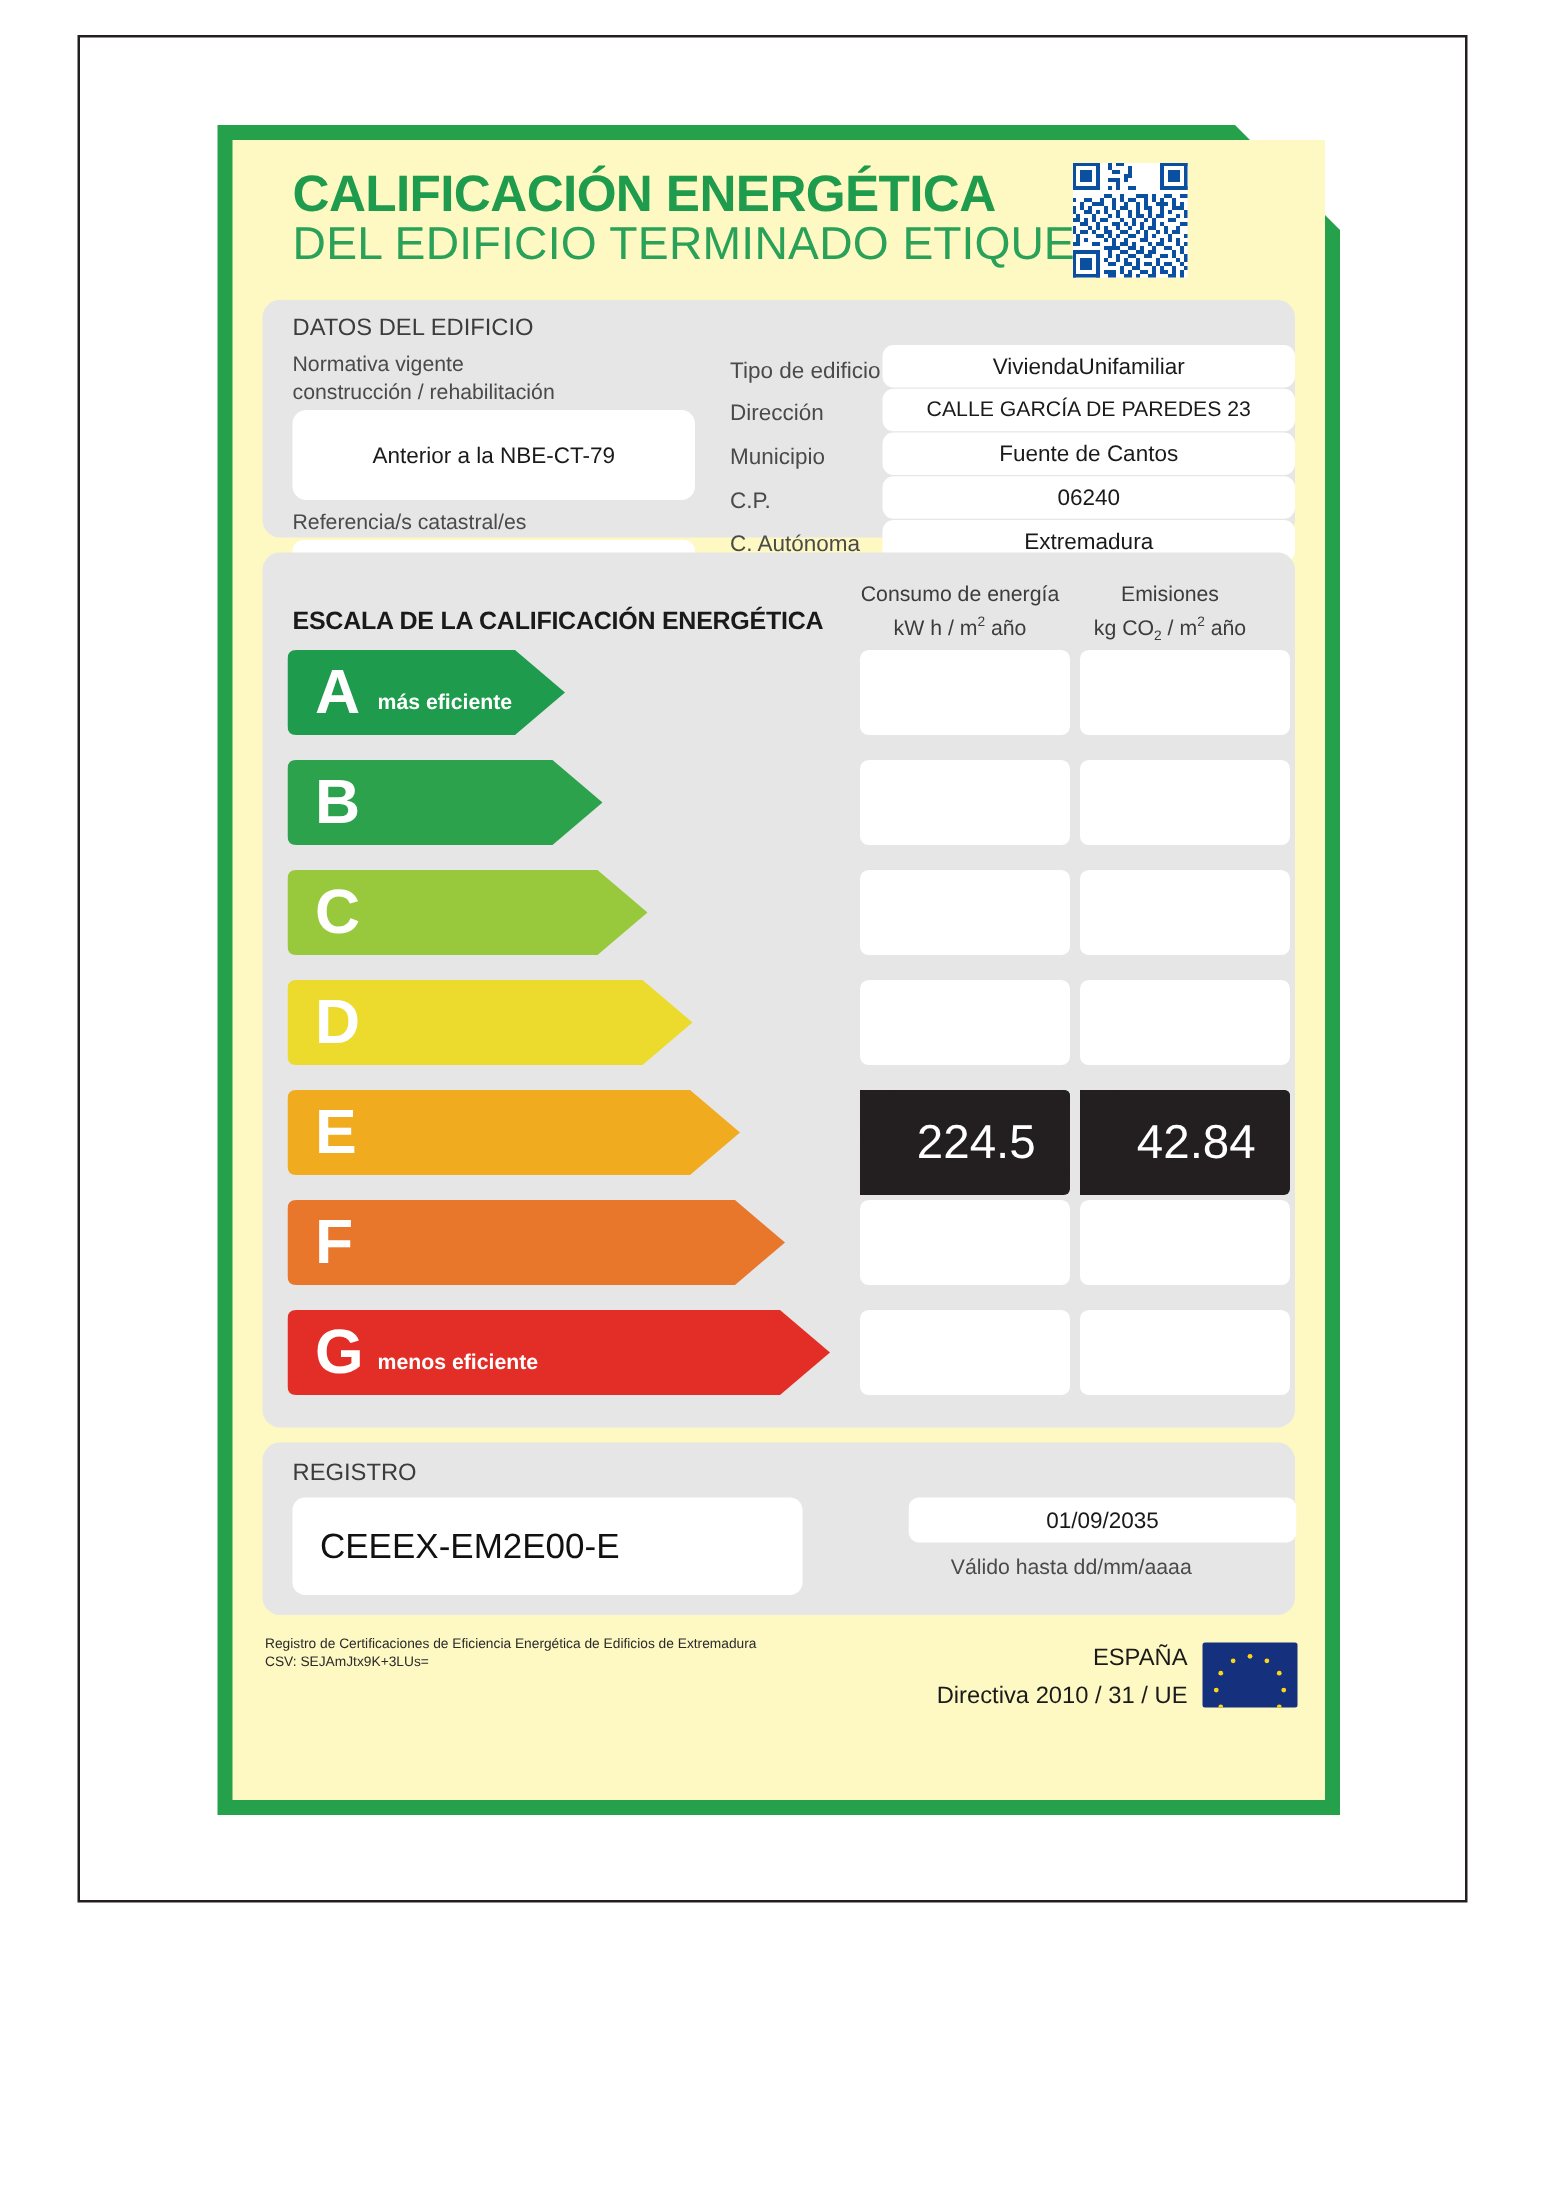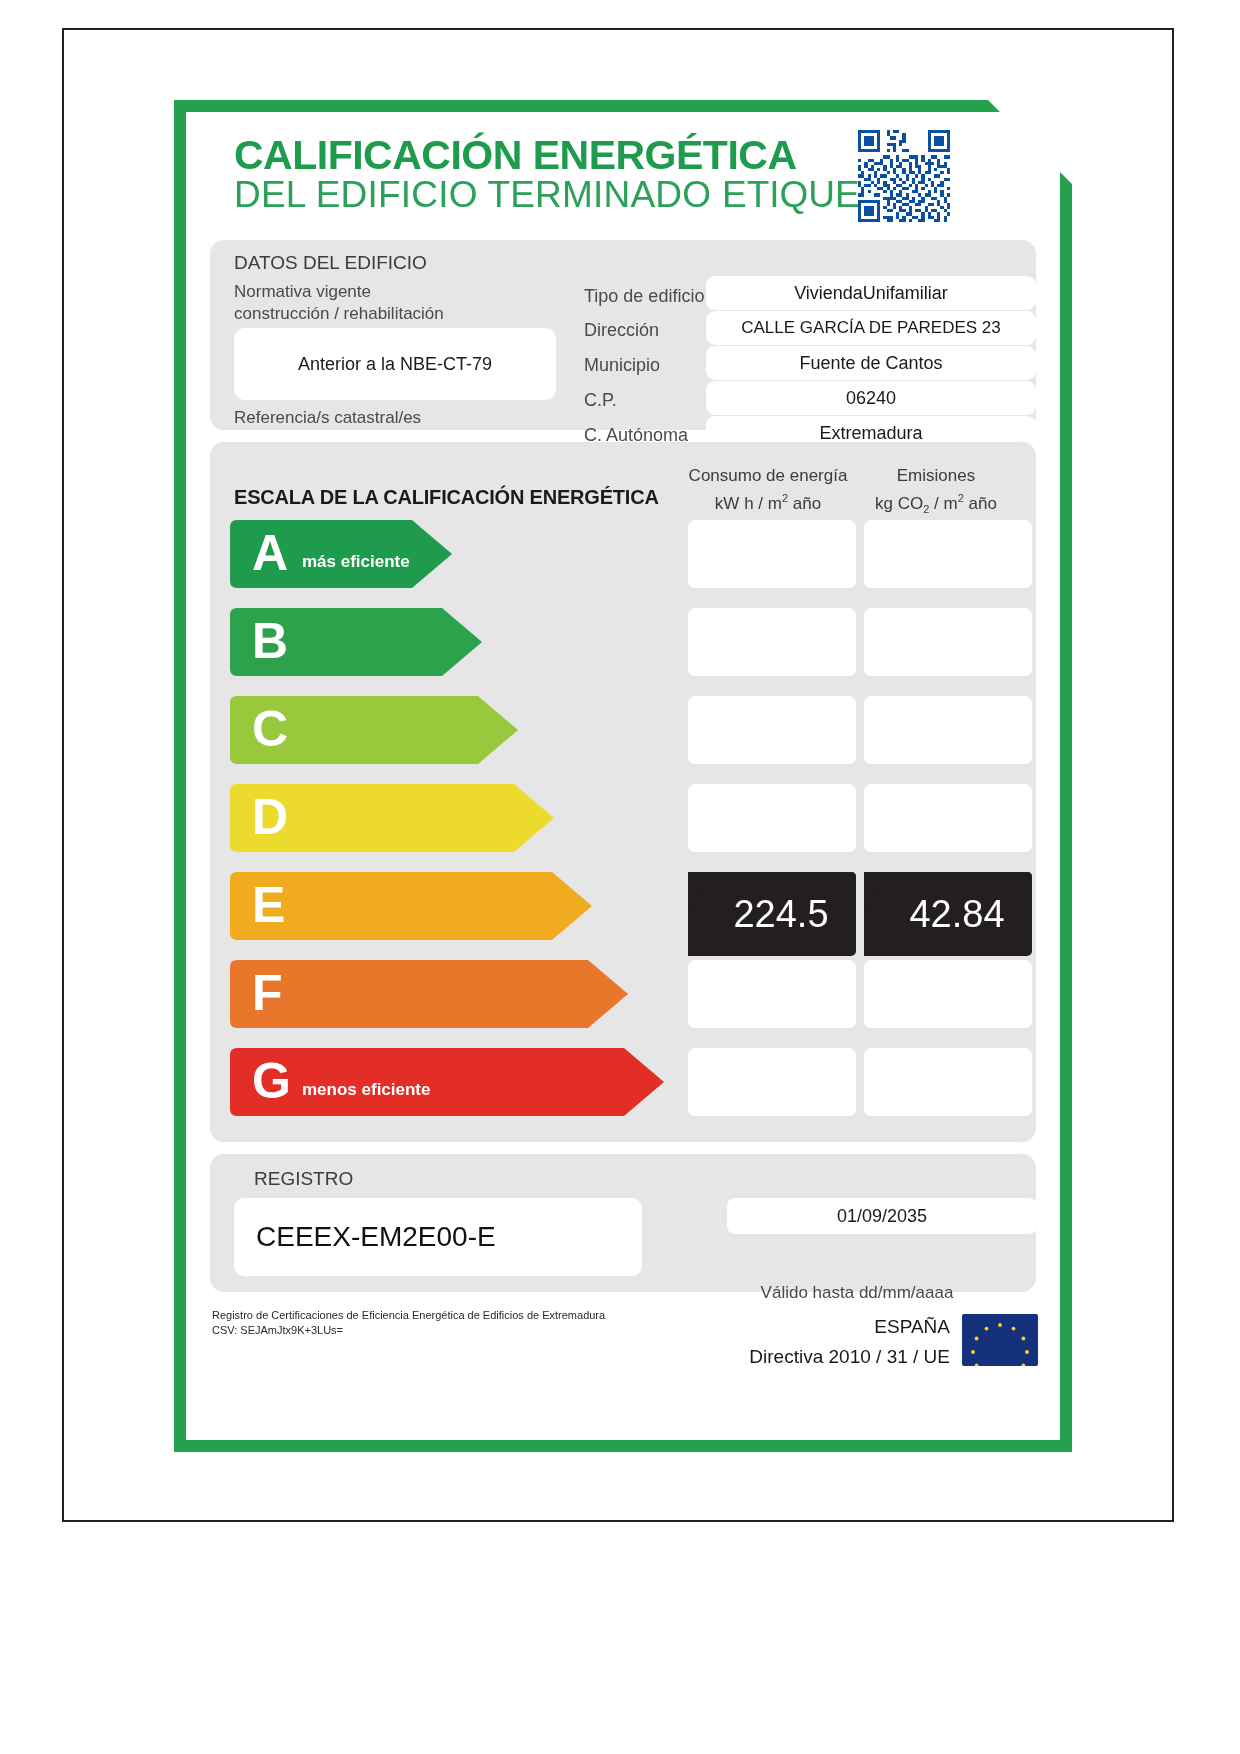--- a/index.html
+++ b/index.html
@@ -31,21 +31,21 @@
     position:absolute;
     right:0;top:0;
     width:0;height:0;
     border-top:84px solid #ffffff;
     border-left:84px solid transparent;
   }
   .label-inner{
     position:absolute;
     left:12px;top:12px;
     width:874px;height:1328px;
-    background:#ffffff;
+    background:#fef9c3;
   }
 
   
   .header{
     position:absolute;left:0;top:0;width:874px;height:120px;
   }
   .title-1{
     position:absolute;left:48px;top:20px;
     font-size:41px;font-weight:bold;color:#1e9b4c;
     letter-spacing:-0.5px;
@@ -147,36 +147,35 @@
     background:#231f20;
     display:flex;align-items:center;justify-content:center;
     color:#ffffff;font-size:38px;
     border-top-right-radius:5px;border-bottom-right-radius:5px;
   }
 
   
   #registro-panel{left:24px;top:1042px;width:826px;height:138px;}
   .reg-heading{
     position:absolute;left:24px;top:14px;
-    font-size:19px;color:#3c3c3c;white-space:nowrap;margin-left:20px;
+    font-size:19px;color:#3c3c3c;white-space:nowrap;
   }
   #registro-code{
     left:24px;top:44px;width:408px;height:78px;
     justify-content:flex-start;padding-left:22px;
     font-size:28px;color:#111111;border-radius:10px;
   }
   #registro-date{
     left:517px;top:44px;width:310px;height:36px;
     font-size:18px;border-radius:8px;
   }
   .valid-until{
     position:absolute;left:492px;top:90px;width:310px;
     text-align:center;font-size:17px;color:#4a4a4a;
     white-space:nowrap;
-    margin-top:39px;
   }
 
   
   .footer-left{
     position:absolute;left:26px;top:1196px;
     font-size:11px;color:#2a2a2a;line-height:15px;
   }
   .footer-right{
     position:absolute;right:110px;top:1200px;
     text-align:right;font-size:19px;color:#1a1a1a;

